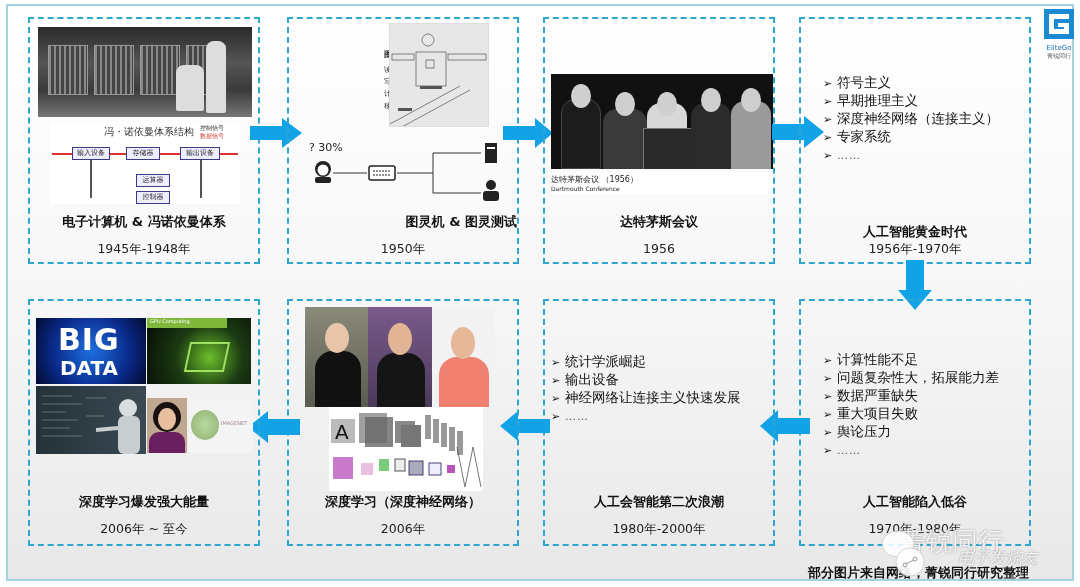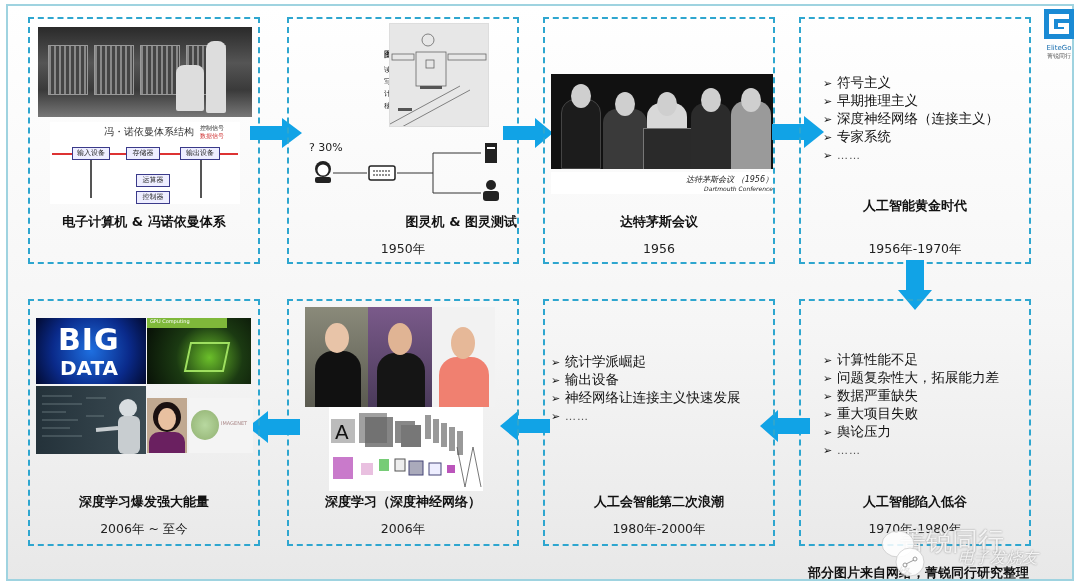--- a/index.html
+++ b/index.html
@@ -47,21 +47,21 @@
 
   .tm-labels { position:absolute; font-size:7px; color:#222; line-height:12px;margin-left:47px; }
   .tm-labels .h { font-size:8px; font-weight:bold; margin-bottom: 3px; }
   .tm-sketch { background:#e7e7e7; border:1px solid #ddd; }
   .turing-test { position:absolute; }
 
   .dart { background:#111; }
   .dart .man { position:absolute; bottom:0; border-radius: 14px 14px 0 0; }
   .dart .face { position:absolute; width:20px; height:24px; border-radius:50%; background:#cfcfcf; }
   .dart .plaque { position:absolute; left:92px; top:54px; width:50px; height:42px; background:#2a2a2a; border:1px solid #777; }
-  .caption { position:absolute; text-align:right; color:#222;font-style:italic; }
+  .caption { position:absolute; text-align:left; color:#222; }
 
   .dl-photo { }
   .cnn { background:#fff; }
   .bigdata { background: radial-gradient(circle at 50% 50%, #1e6fe0 0%, #0a2a8a 60%, #020a30 100%); color:#fff; }
   .gpu { background: radial-gradient(circle at 60% 60%, #6bbf2a 0%, #1b3a12 45%, #050a05 100%); }
   .robot { background: linear-gradient(90deg,#24323a,#3a4a52); }
   .lady { background:#f0f0f0; }
   .imagenet { background:#f4f4f4; }
 
   .logo { position:absolute; }
@@ -102,20 +102,21 @@
     <div class="line" style="left:2px; top:31px; width:186px;"></div>
     <div class="box" style="left:22px; top:25px; width:38px;">输入设备</div>
     <div class="box" style="left:76px; top:25px; width:34px;">存储器</div>
     <div class="box" style="left:130px; top:25px; width:40px;">输出设备</div>
     <div class="box" style="left:86px; top:52px; width:34px;">运算器</div>
     <div class="box" style="left:86px; top:69px; width:34px;">控制器</div>
     <div class="vline" style="left:40px; top:38px; height:38px;"></div>
     <div class="vline" style="left:150px; top:38px; height:38px;"></div>
   </div>
   <div class="title" style="top:194px;">电子计算机 &amp; 冯诺依曼体系</div>
+  <div class="date" style="top:222px;">1945年-1948年</div>
 </div>
 
 <svg class="arrow" style="left:250px; top:118px;" width="52" height="30" viewBox="0 0 52 30">
   <polygon points="0,8 32,8 32,0 52,15 32,30 32,22 0,22" fill="#11a3e6"></polygon>
 </svg>
 
 <div class="card" style="left:287px; top:17px;">
   <div class="tm-labels" style="left:48px; top:30px;">
     <div class="h">图灵机</div>
     <div>读取</div>
@@ -195,21 +196,21 @@
 </svg>
 
 <div class="card" style="left:799px; top:17px;">
   <ul class="bullets" style="left:22px; top:55px;">
     <li><span class="mk">➢</span><span class="txt">符号主义</span></li>
     <li><span class="mk">➢</span><span class="txt">早期推理主义</span></li>
     <li><span class="mk">➢</span><span class="txt">深度神经网络（连接主义）</span></li>
     <li><span class="mk">➢</span><span class="txt">专家系统</span></li>
     <li class="more"><span class="mk">➢</span><span class="txt">……</span></li>
   </ul>
-  <div class="title" style="top:178px;">人工智能黄金时代</div>
+  <div class="title" style="top:204px;">人工智能黄金时代</div>
   <div class="date" style="top:222px;">1956年-1970年</div>
 </div>
 
 <svg class="arrow" style="left:898px; top:260px;" width="34" height="50" viewBox="0 0 34 50">
   <polygon points="8,0 26,0 26,30 34,30 17,50 0,30 8,30" fill="#11a3e6"></polygon>
 </svg>
 
 <div class="card" style="left:799px; top:299px;">
   <ul class="bullets" style="left:22px; top:50px;">
     <li><span class="mk">➢</span><span class="txt">计算性能不足</span></li>

